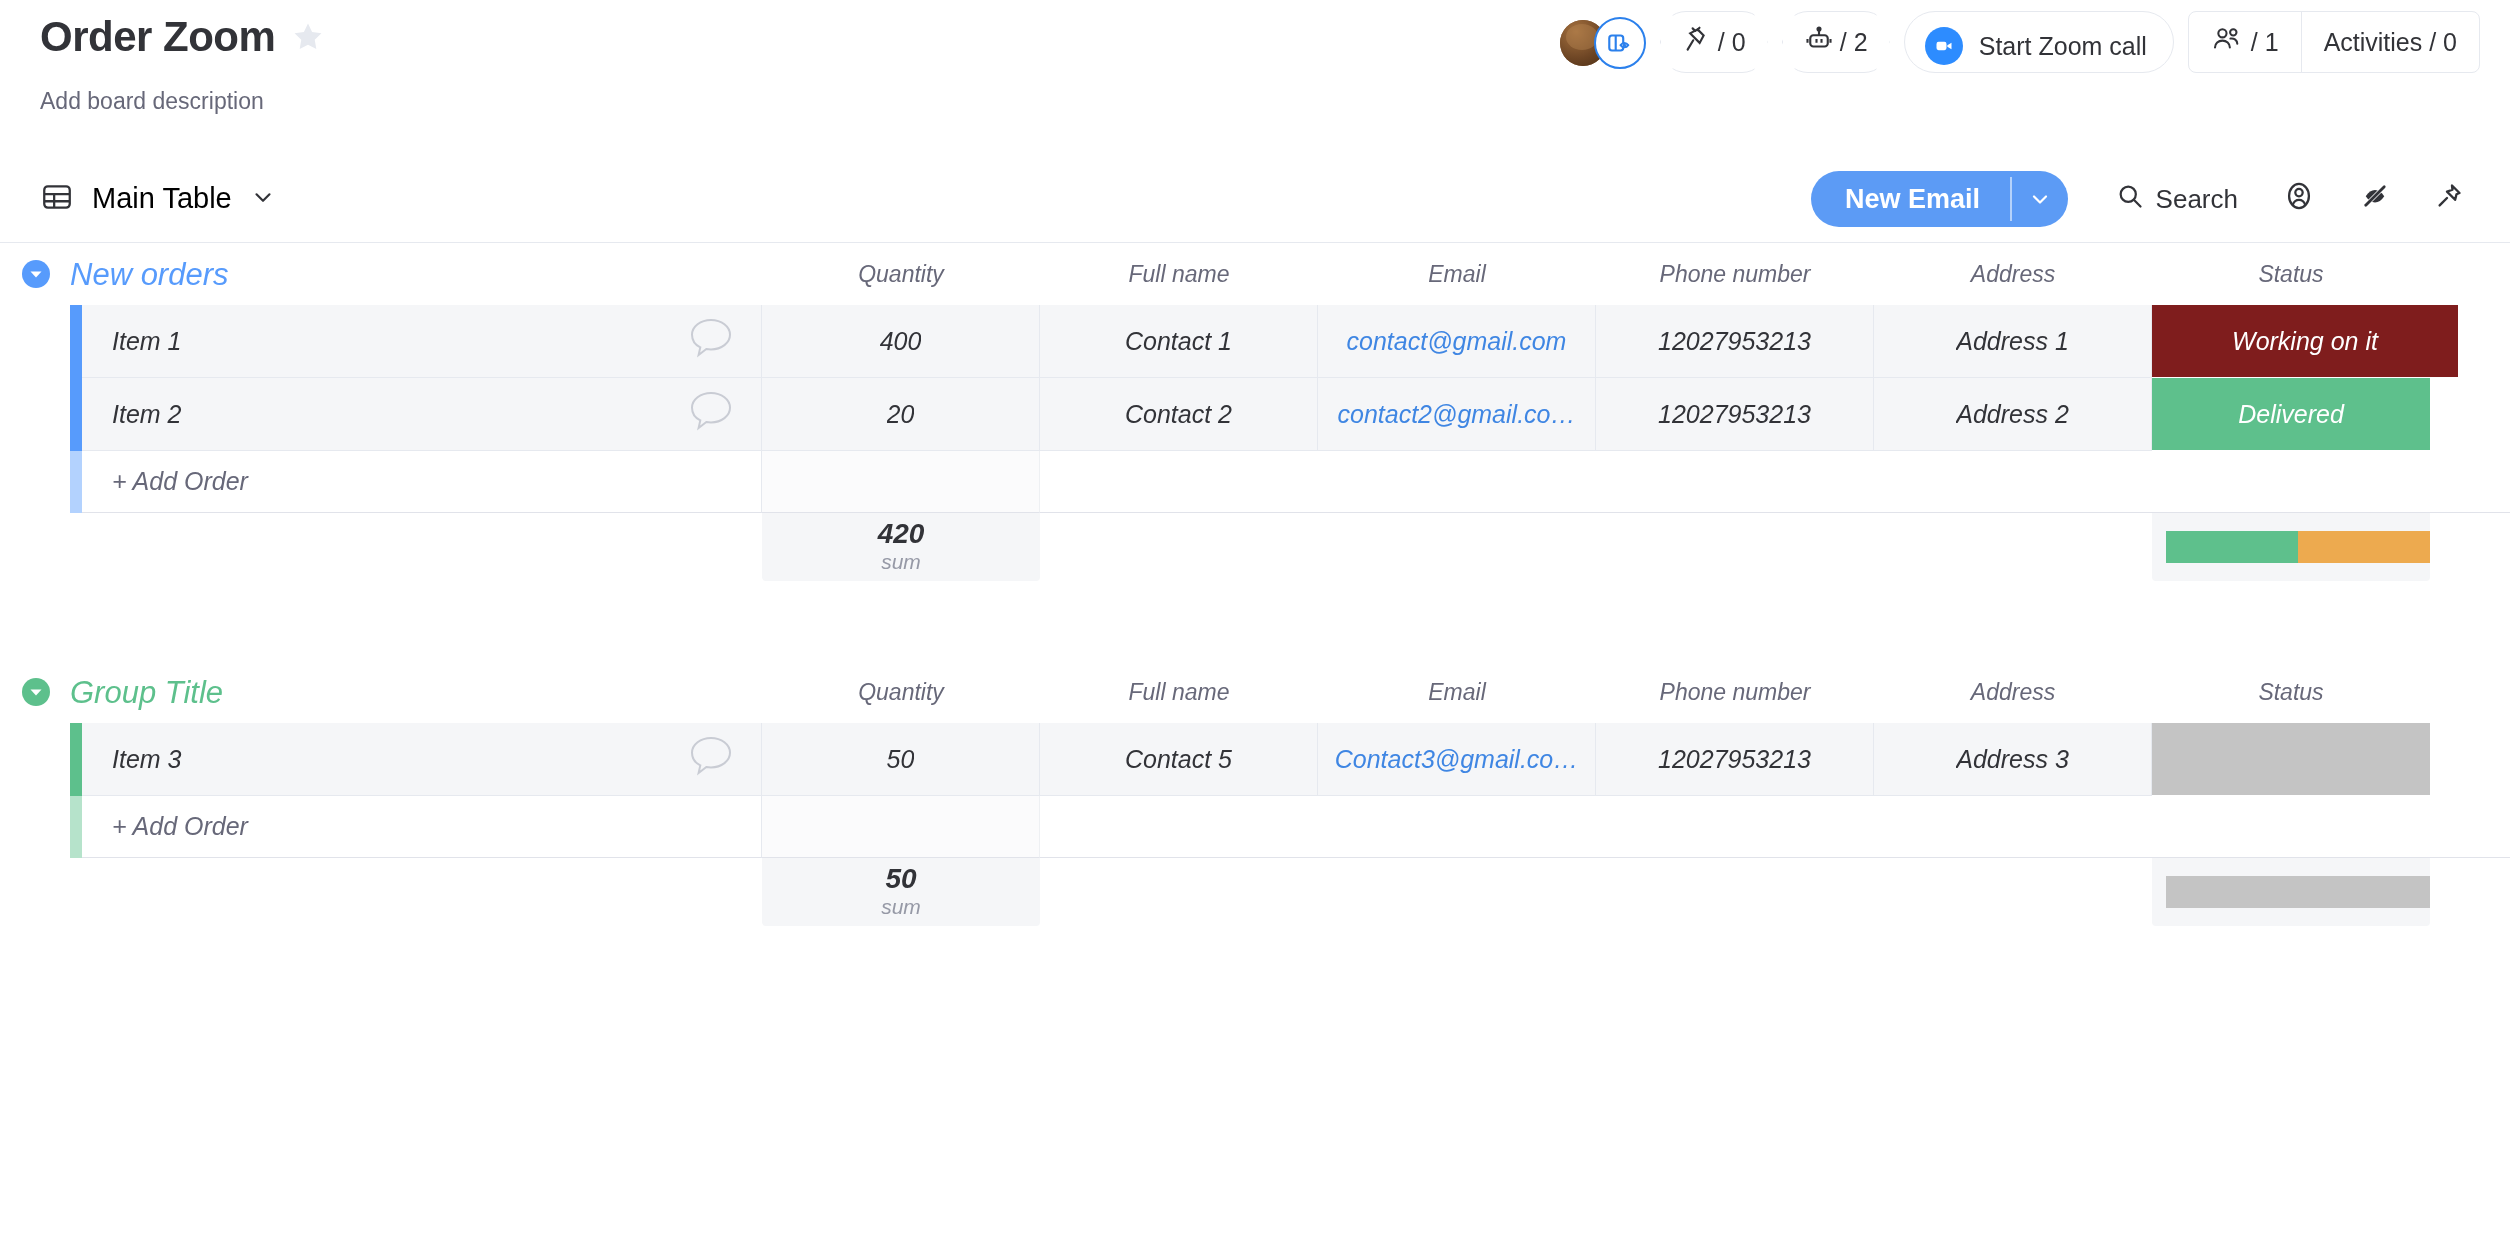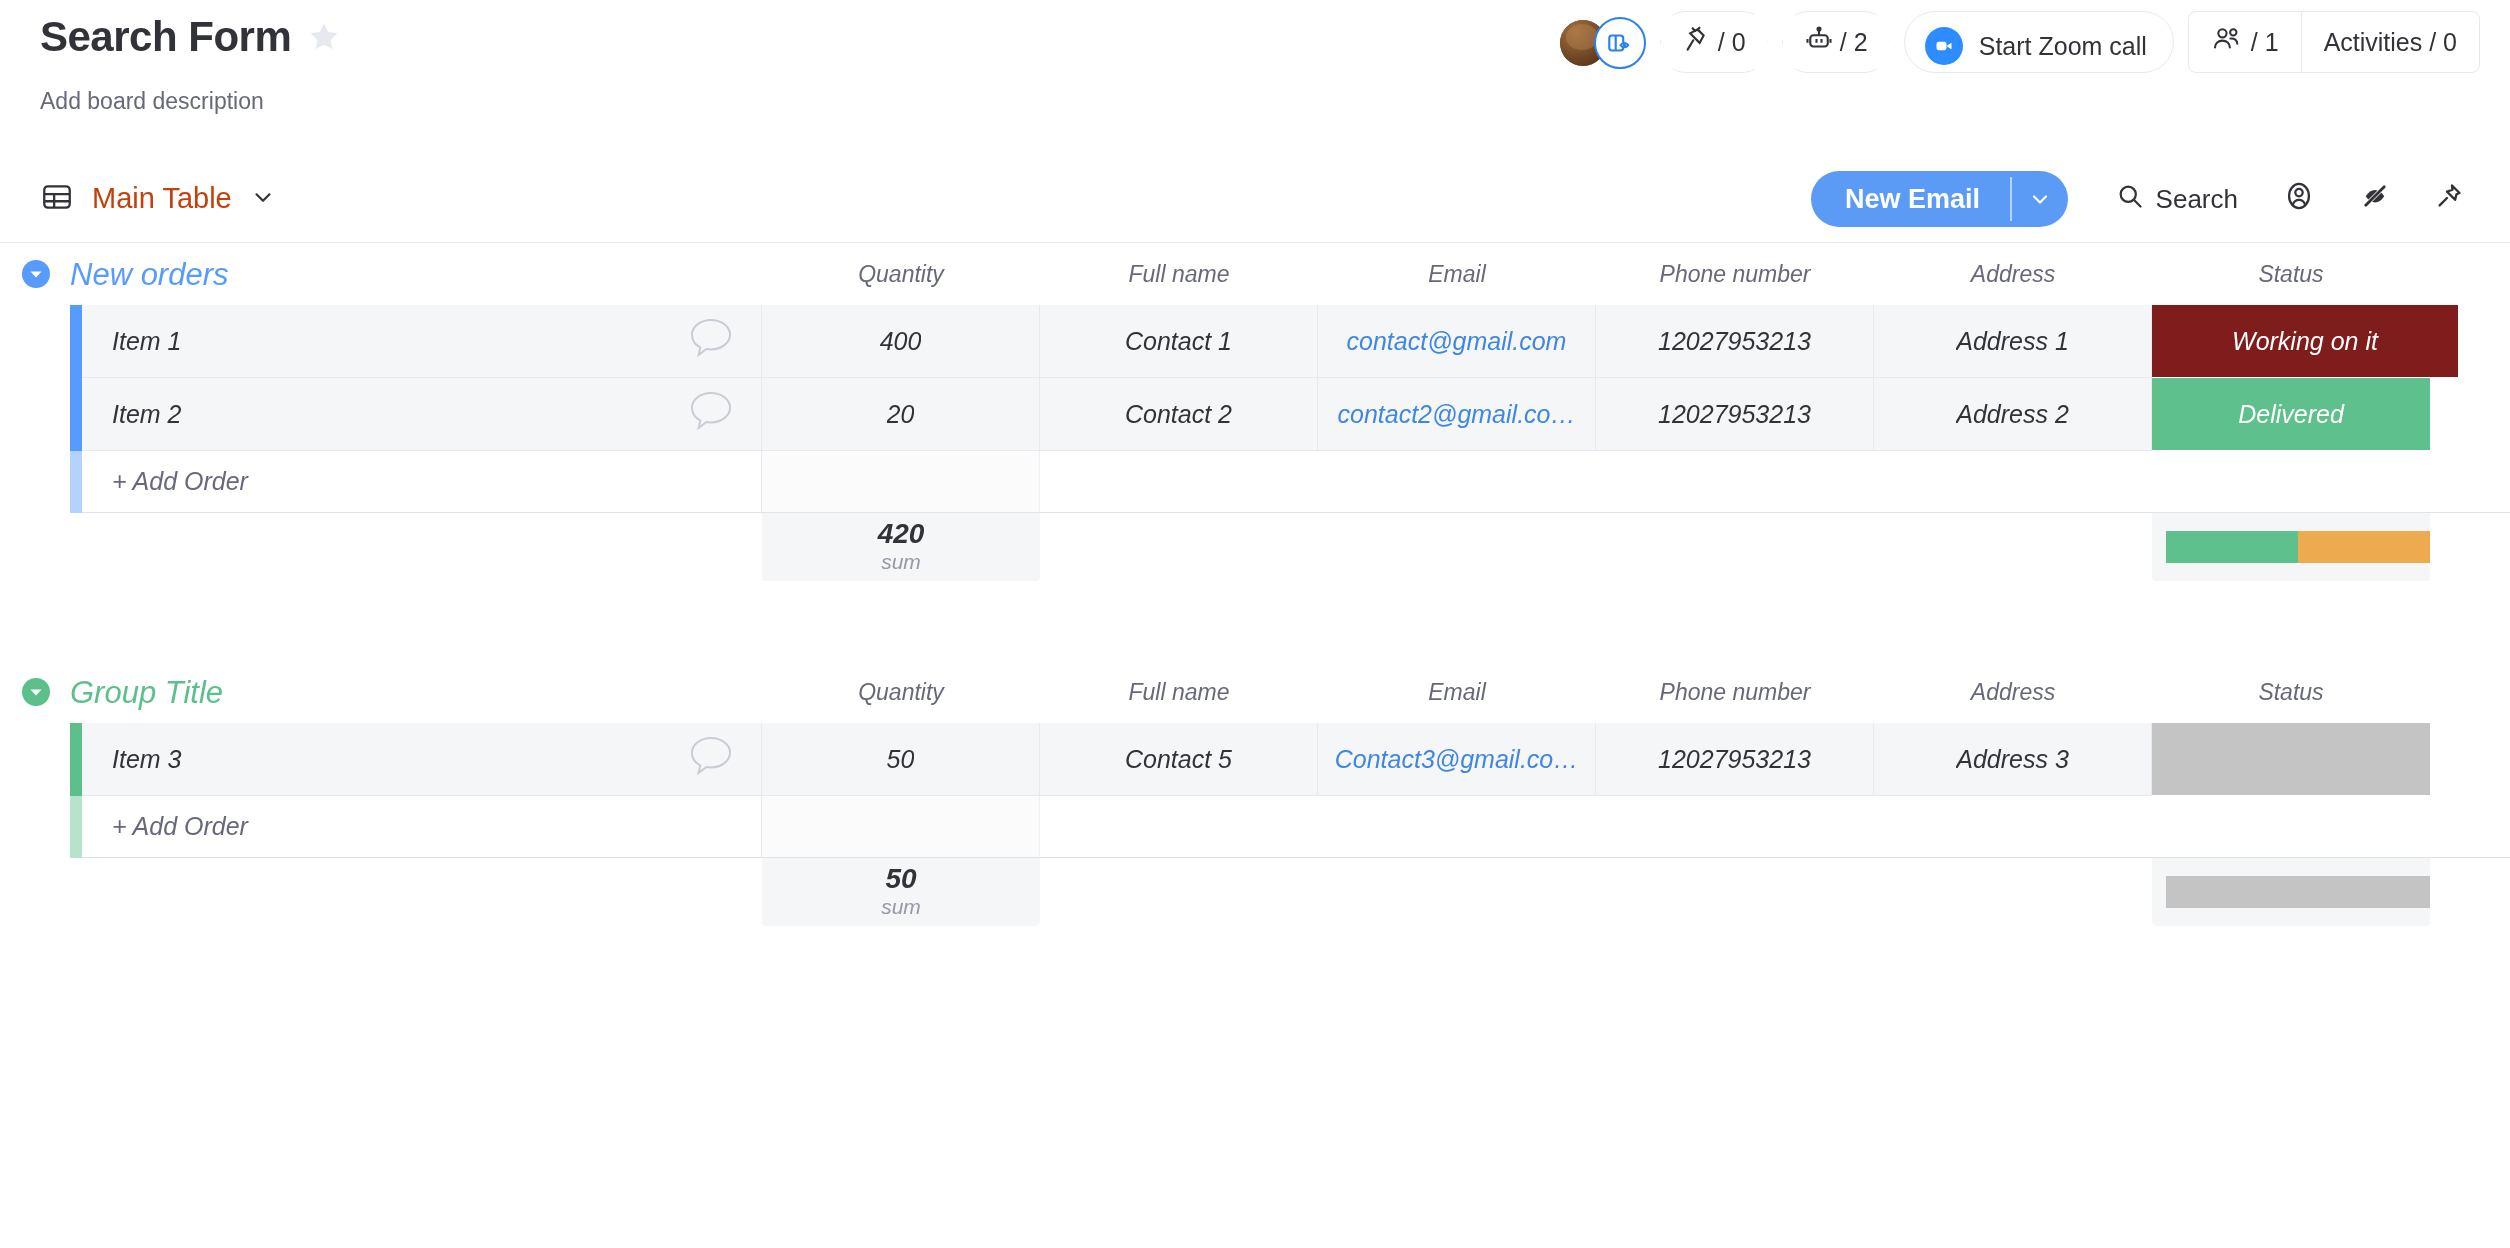--- a/index.html
+++ b/index.html
@@ -138,21 +138,21 @@
     height: 88px;
     border-bottom: 1.5px solid #e6e9ef;
     padding: 0 40px;
     display: flex;
     align-items: center;
   }
   .view-tab {
     display: flex; align-items: center; gap: 18px;
     cursor: pointer;
   }
-  .view-tab .label { font-size: 29px; color: #c2410c; }
+  .view-tab .label { font-size: 29px; color: #000000; }
   .toolbar-right {
     position: absolute;
     right: 24px;
     top: 0; height: 88px;
     display: flex; align-items: center; gap: 0;
   }
   .newbtn {
     display: flex; align-items: stretch;
     height: 56px;
     border-radius: 28px;
@@ -320,21 +320,21 @@
     width: 100%;
     max-width: 330px;
   }
   .group-gap { height: 80px; background: #fff; }
 </style>
 </head>
 <body>
 
 <div class="board-header">
   <div class="board-title-row">
-    <div class="board-title">Search Form</div>
+    <div class="board-title">Order Zoom</div>
     <span class="star-icon">
       <svg width="34" height="34" viewBox="0 0 24 24">
           <path fill="#e6e9ef" d="M12 2.5l2.9 5.9 6.6.95-4.75 4.65 1.12 6.5L12 17.45 6.13 20.5l1.12-6.5L2.5 9.35l6.6-.95z"></path>
         </svg>
     </span>
   </div>
   <div class="board-desc">Add board description</div>
 
   <div class="header-right">
 

